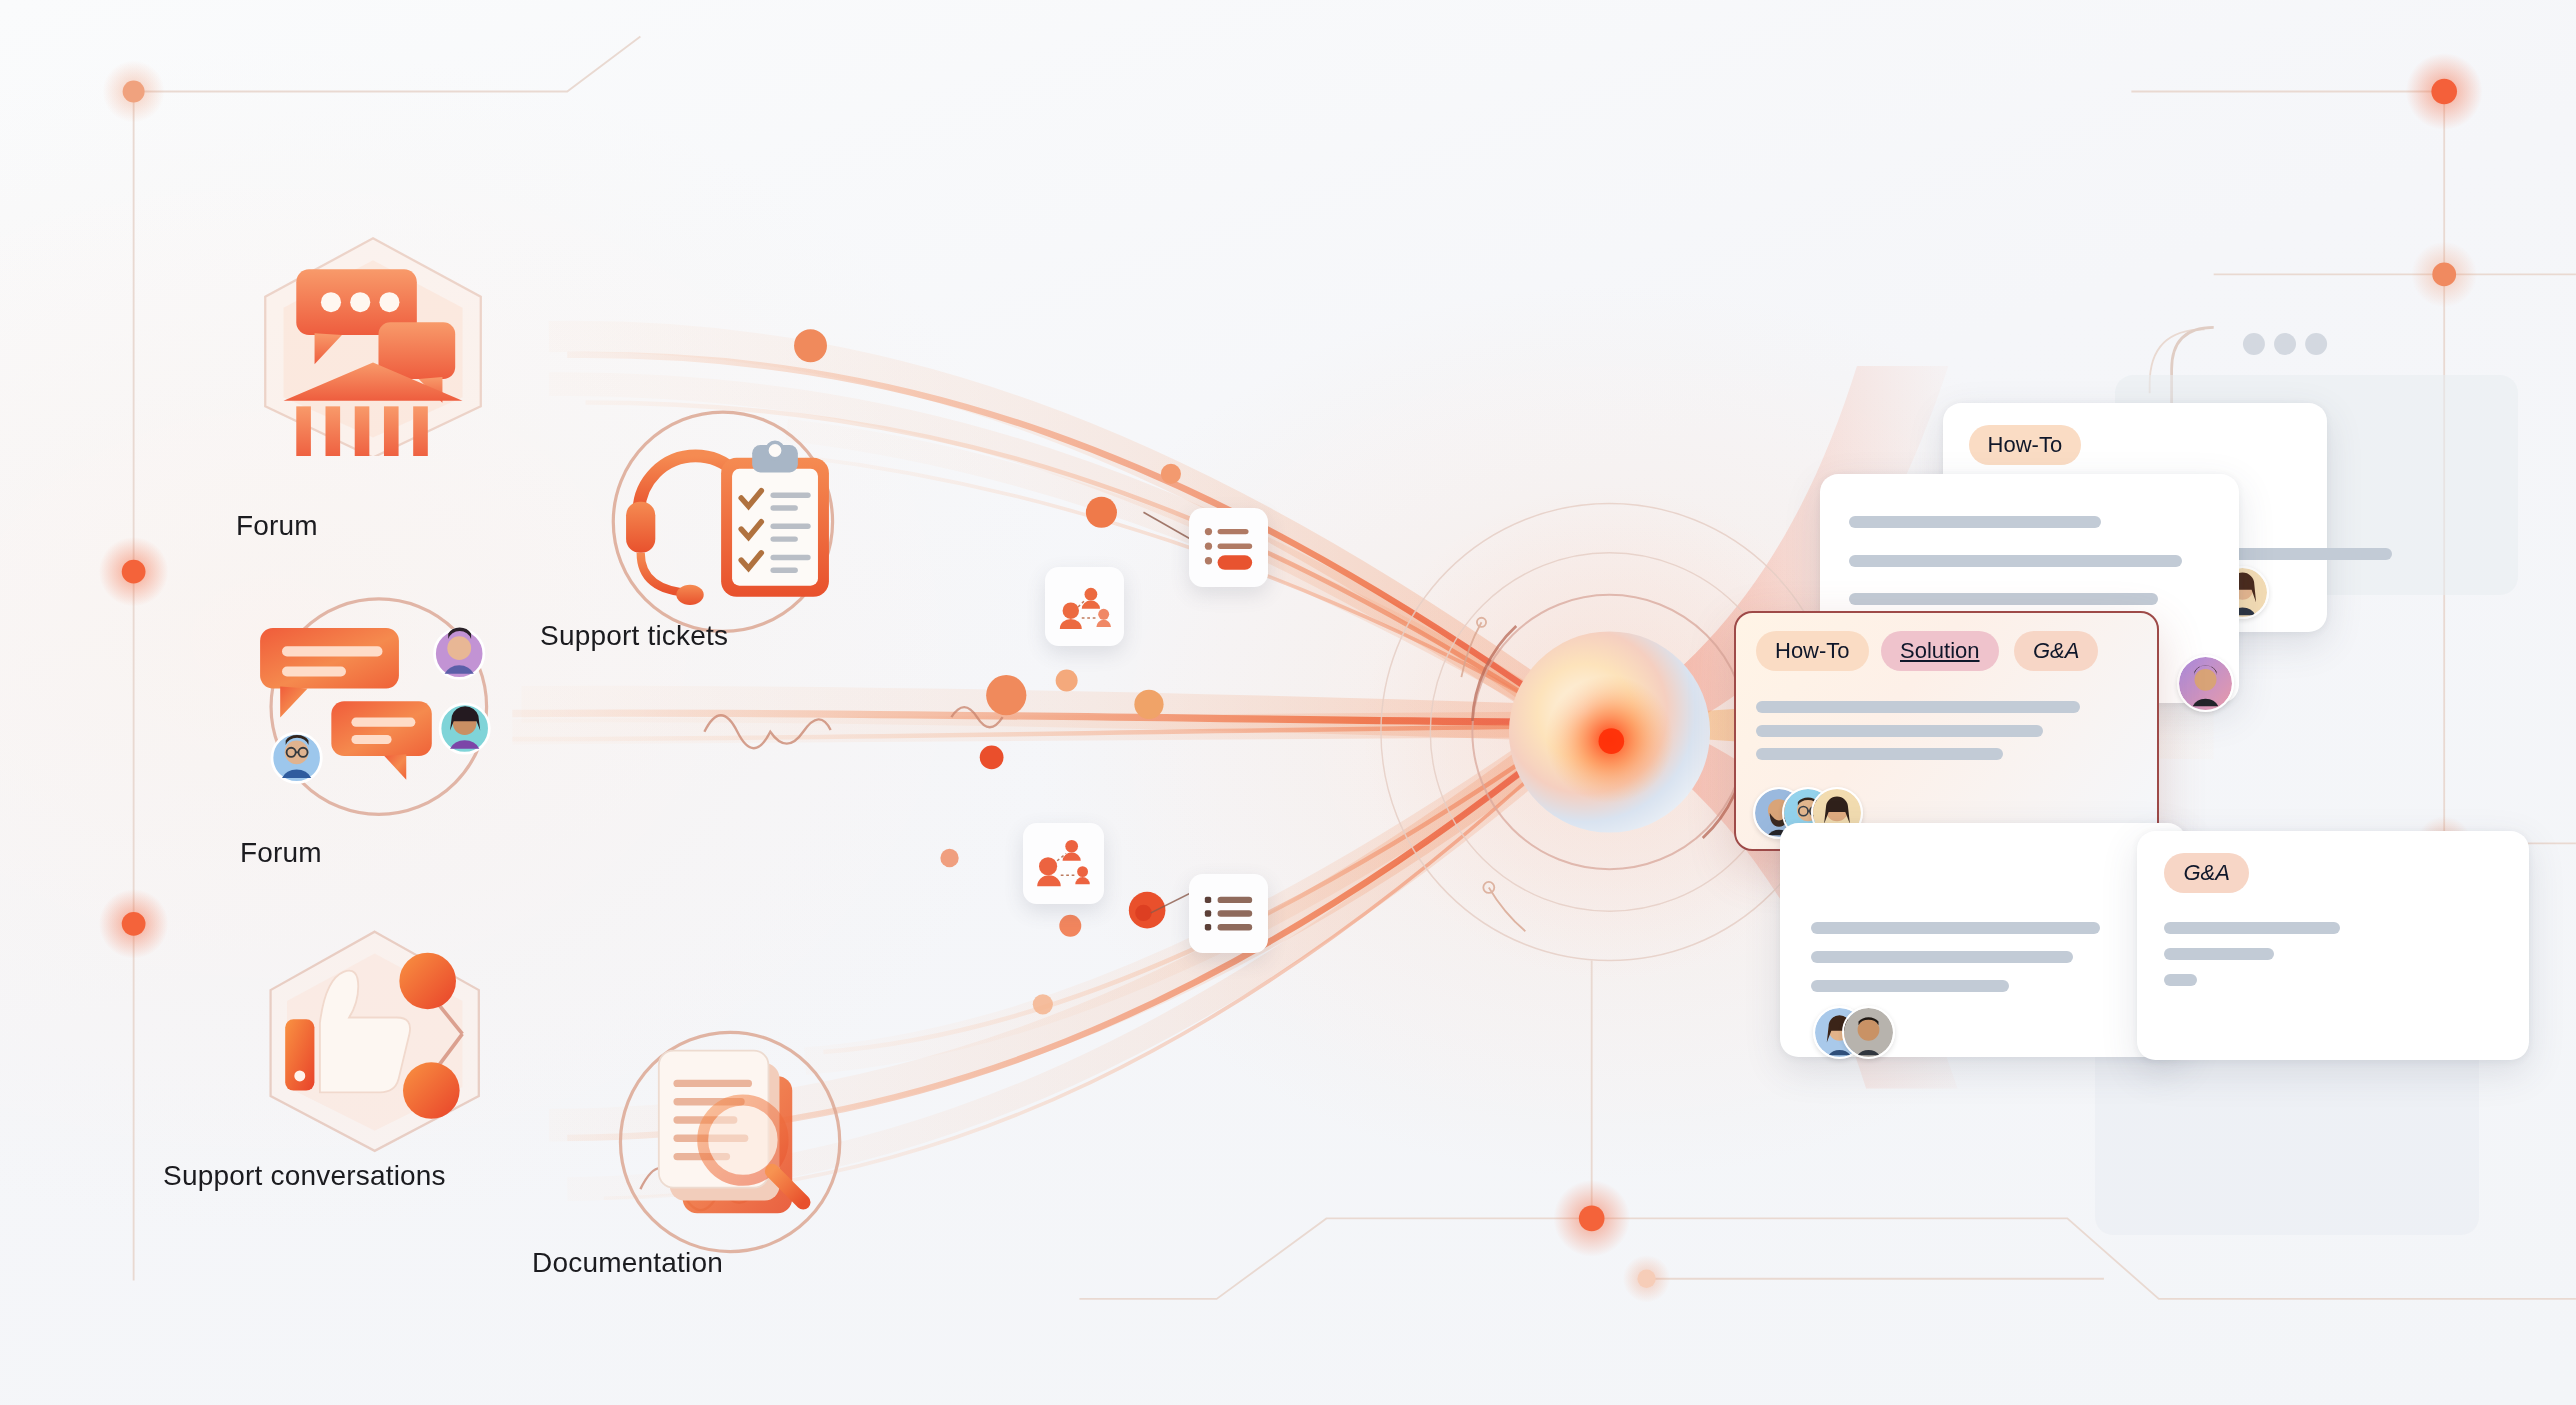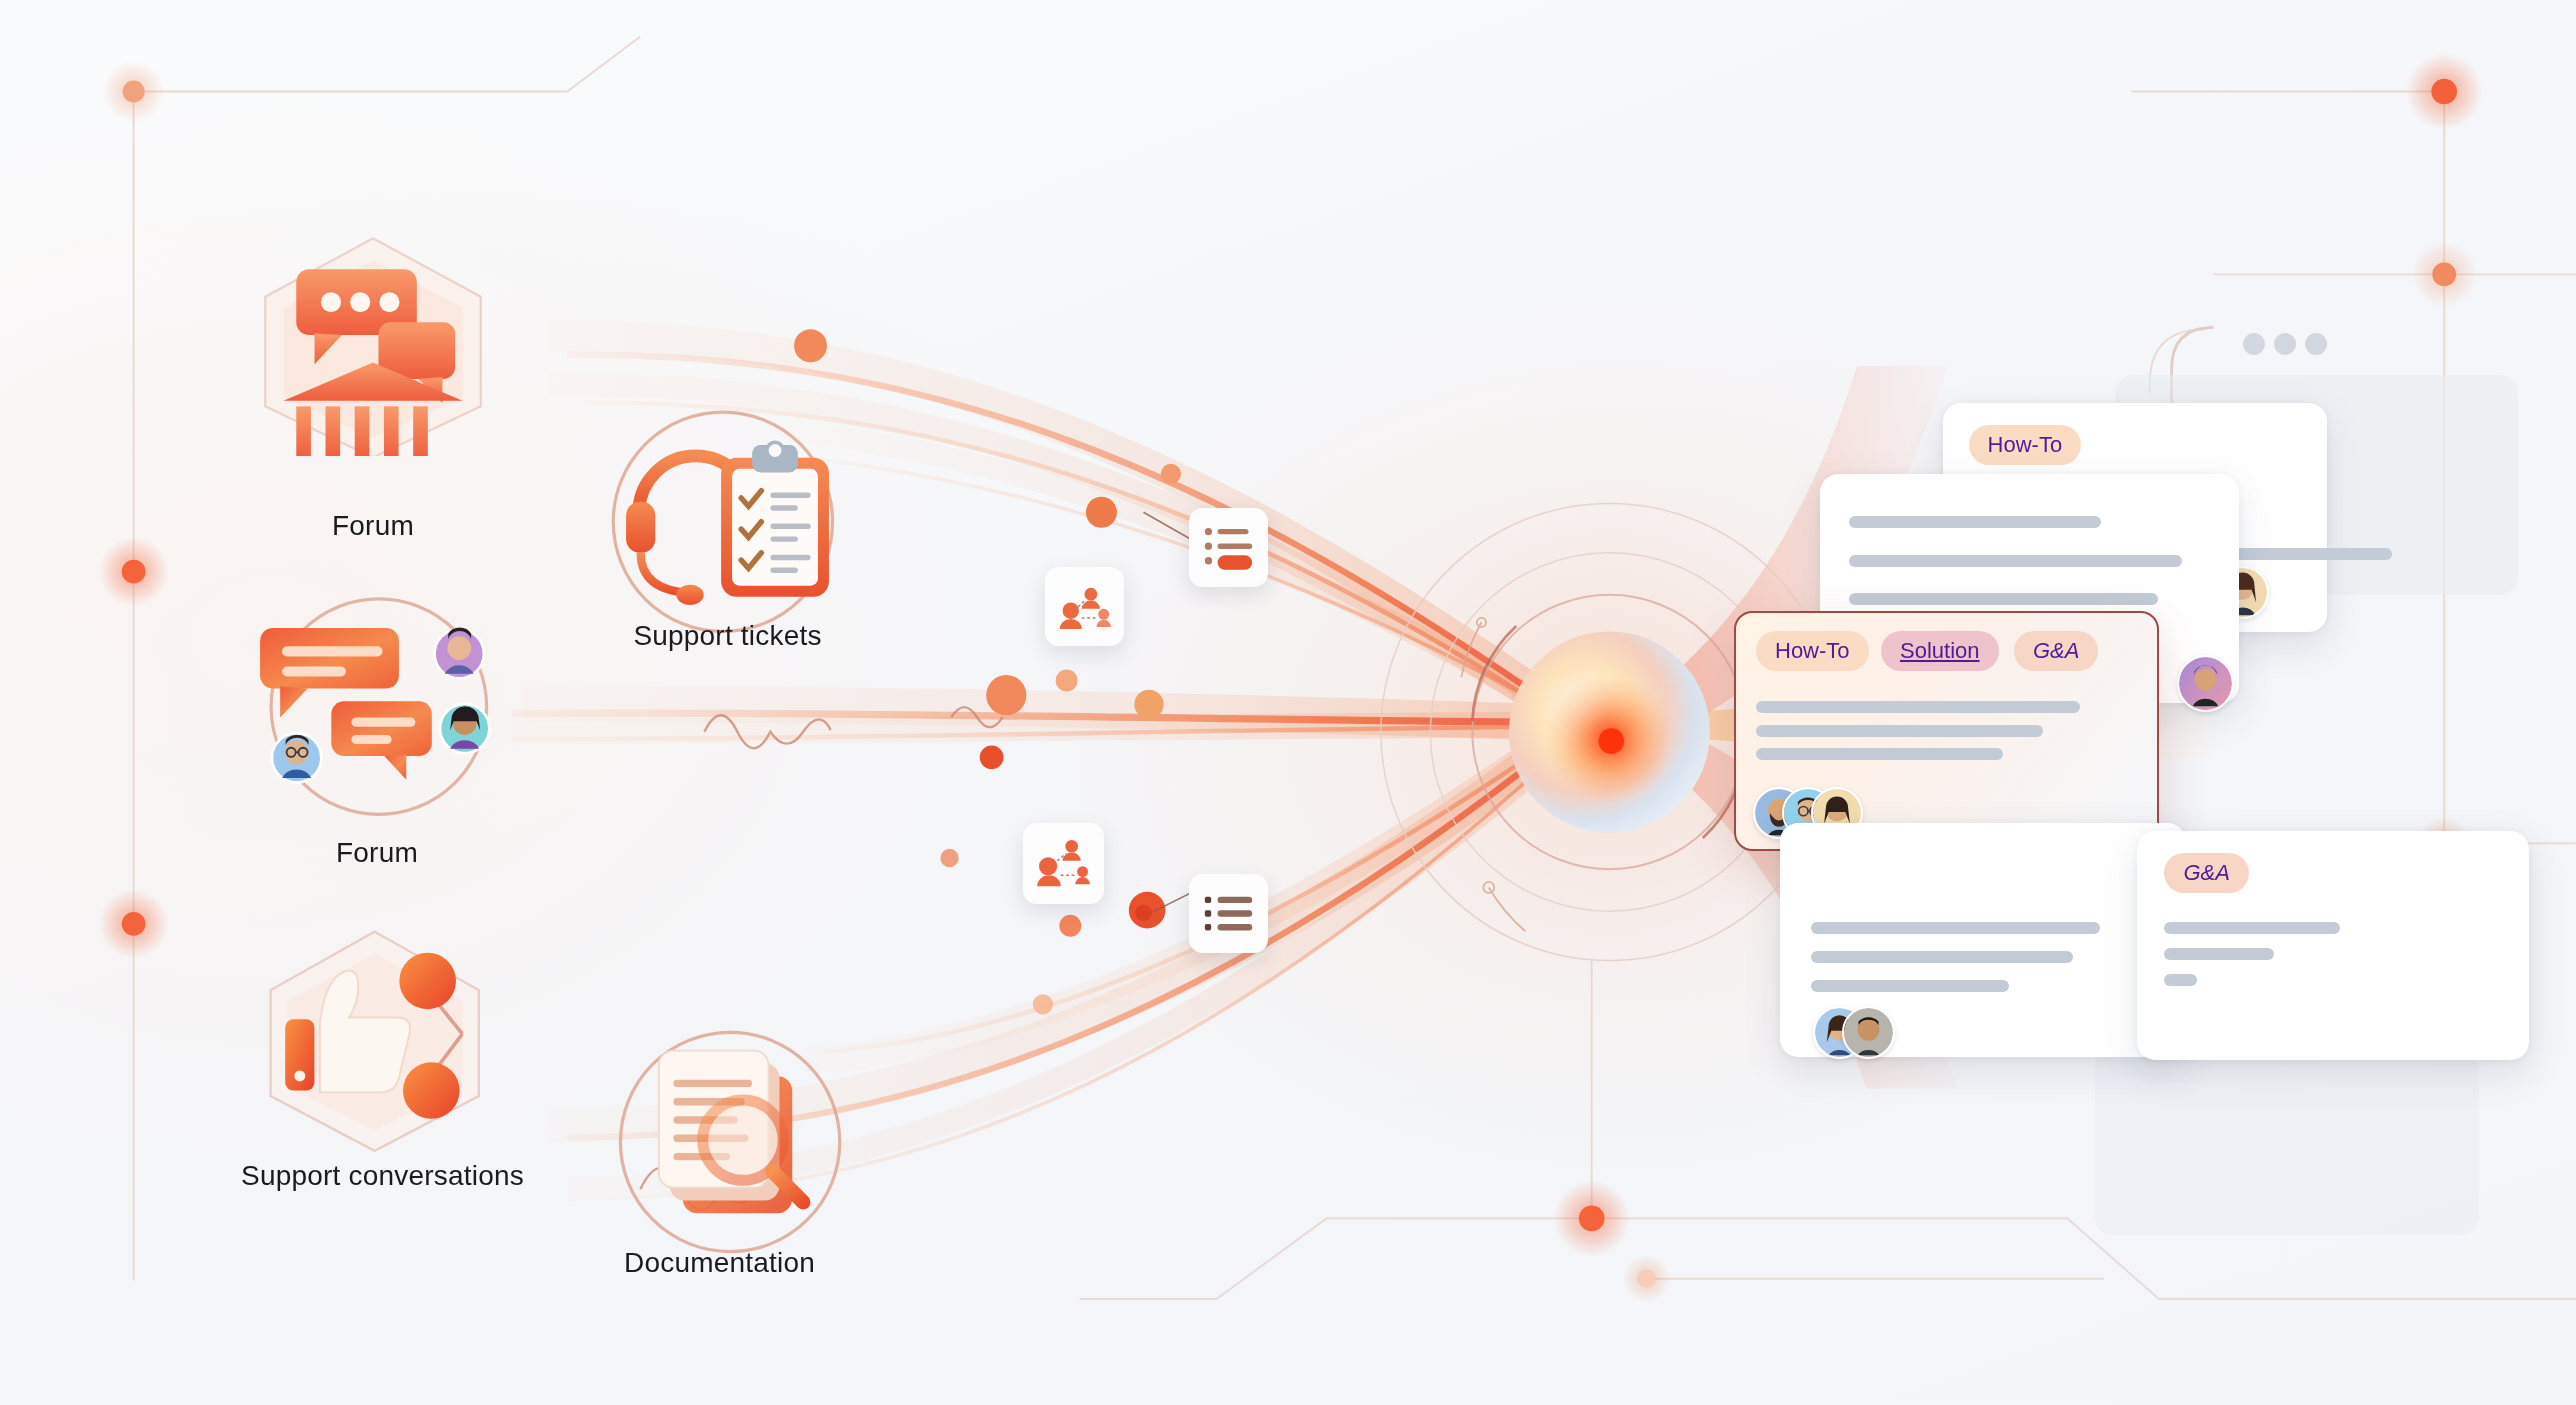--- a/index.html
+++ b/index.html
@@ -12,38 +12,38 @@
     position:relative;width:2576px;height:1405px;
     background:
       radial-gradient(ellipse 823px 640px at 1610px 732px, rgba(255,214,190,.30) 0%, rgba(255,214,190,0) 70%),
       radial-gradient(ellipse 1098px 823px at 274px 640px, rgba(255,236,224,.35) 0%, rgba(255,236,224,0) 72%),
       linear-gradient(160deg,#fafbfc 0%,#f5f6f9 45%,#f3f5f8 100%);
   }
   .abs{position:absolute;}
   svg{display:block;}
   .lbl{
     position:absolute;color:#1b1b1f;font-size:28px;letter-spacing:0.2px;
-    white-space:nowrap;text-align:center;font-weight:400;
+    white-space:nowrap;font-weight:400;
   }
   
   .card{
     position:absolute;background:#fff;border-radius:18.3px;
     box-shadow:0 12.8px 37px rgba(60,70,90,.13),0 1.8px 7.3px rgba(60,70,90,.07);
   }
   .card.ghost{background:#e8ecf1;box-shadow:none;}
   .card.hi{
     background:linear-gradient(128deg,#fff4e6 0%,#fdf0e8 38%,#f4f7fb 100%);
     border:2.3px solid #9e4a48;
     box-shadow:0 16.5px 48px rgba(150,70,60,.20);
   }
   .line{position:absolute;height:12px;border-radius:6.4px;background:#c2cbd6;}
   .tag{
     position:absolute;height:40px;border-radius:20px;display:flex;
     align-items:center;justify-content:center;padding:0 19px;
-    font-size:22px;color:#4c1d95;white-space:nowrap;
+    font-size:22px;color:#0f172a;white-space:nowrap;
   }
   .tag.peach{background:#fadcc4;}
   .tag.peach2{background:#f7d6c6;font-style:italic;}
   .tag.pink{background:#efc3cc;text-decoration:underline;}
   .av{
     position:absolute;border-radius:50%;border:2.7px solid #fff;
     box-shadow:0 1.8px 5.5px rgba(0,0,0,.12);overflow:hidden;
   }
   
   .badge{

